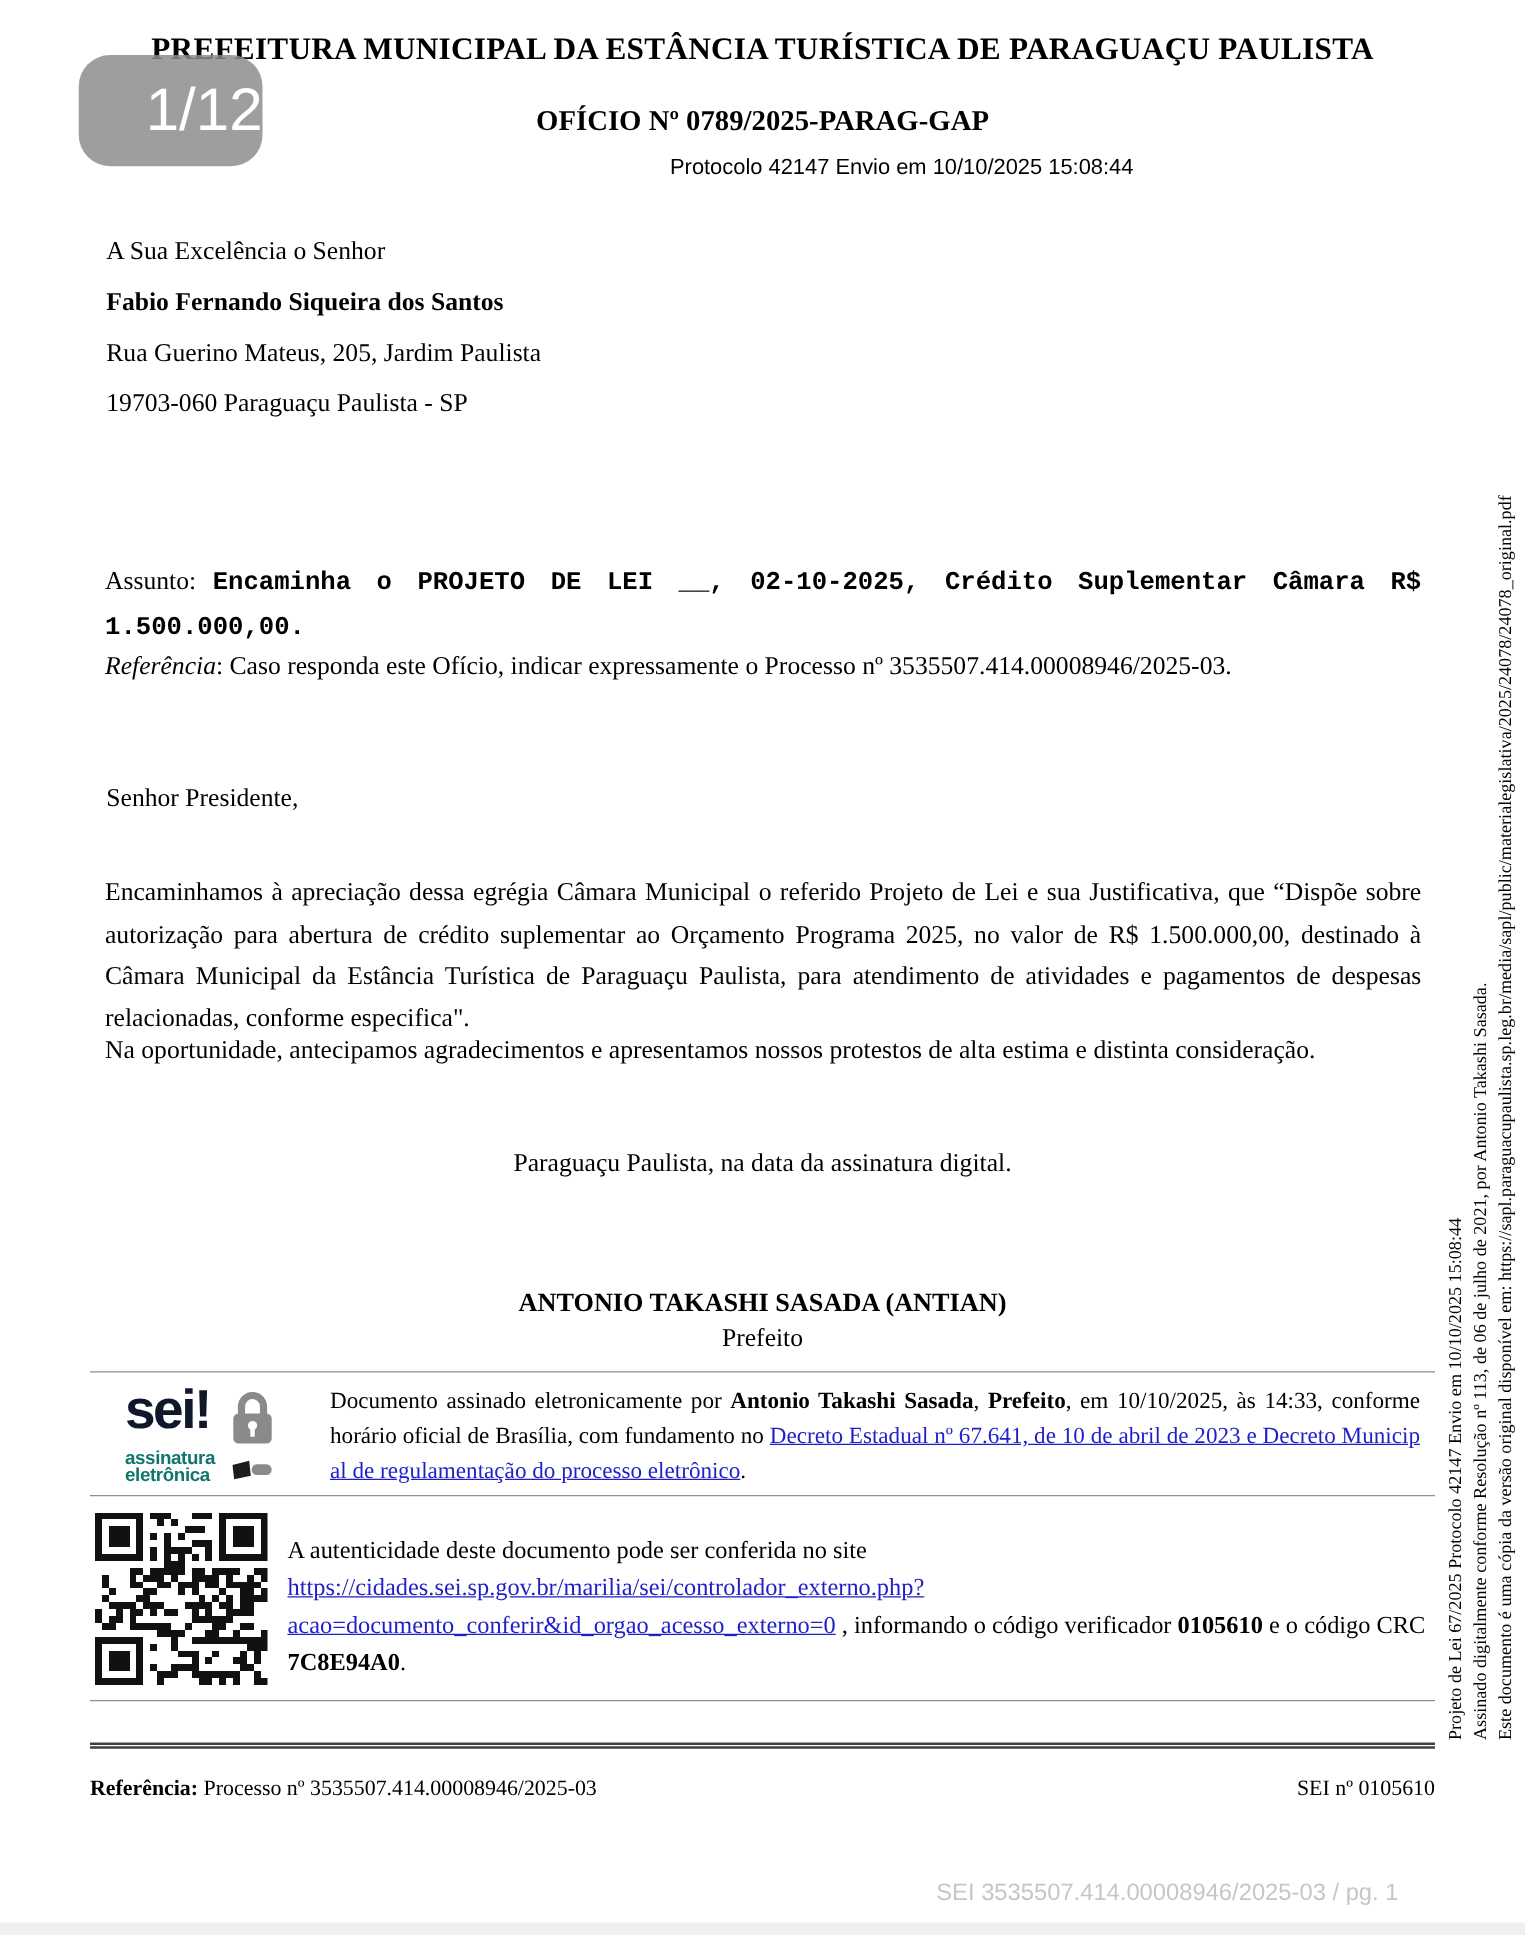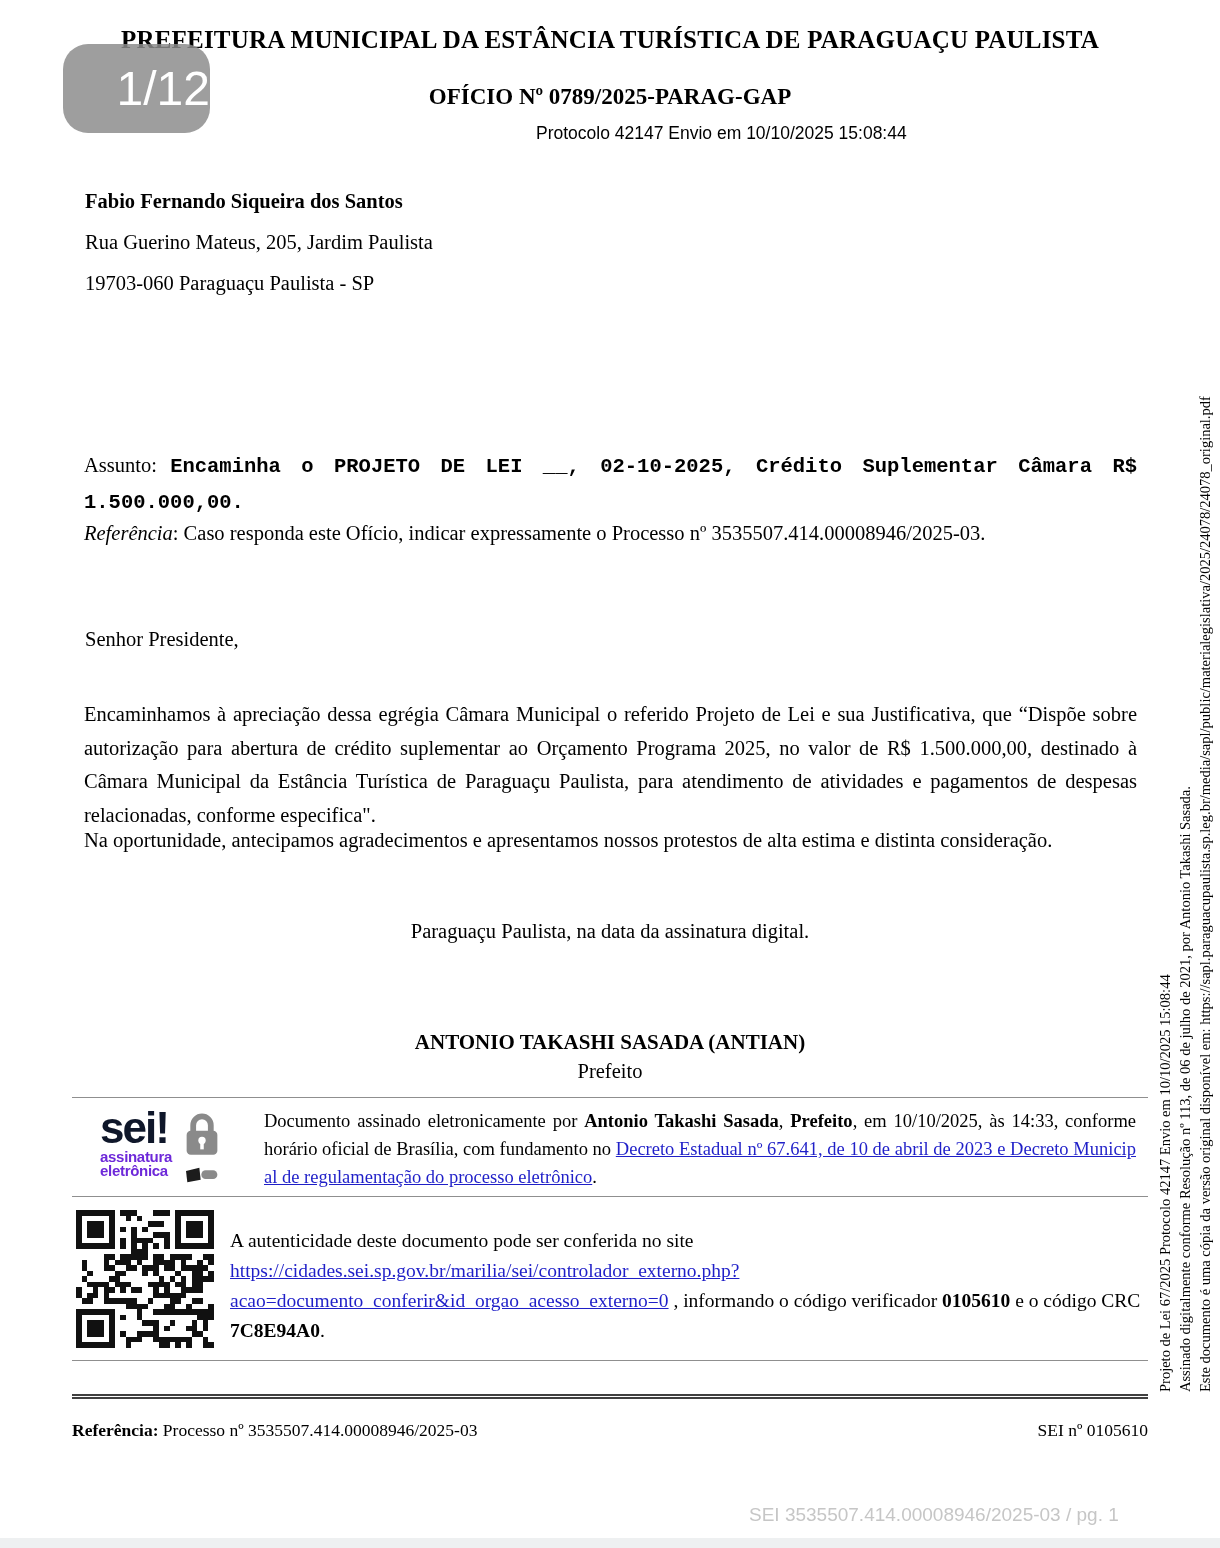--- a/index.html
+++ b/index.html
@@ -39,21 +39,21 @@
   .signer-name{position:absolute;left:0;top:1030px;width:1220px;text-align:center;
                font-size:21px;font-weight:bold;}
   .signer-role{position:absolute;left:0;top:1060px;width:1220px;text-align:center;font-size:20.5px;}
 
   
   .sei-block{position:absolute;left:72px;top:1097px;width:1076px;height:98px;
              border-top:1px solid #8f8f8f;border-bottom:1px solid #8f8f8f;display:flex;}
   .sei-logo{width:188px;padding:10px 0 0 28px;box-sizing:border-box;display:flex;gap:10px;
             font-family:"Liberation Sans","DejaVu Sans",sans-serif;}
   .sei-word{font-size:44px;font-weight:bold;letter-spacing:-2px;line-height:40px;color:#0f172a;}
-  .sei-sub{font-size:15px;font-weight:bold;line-height:14px;letter-spacing:-.3px;color:#6d28d9;margin-top:2px;}
+  .sei-sub{font-size:15px;font-weight:bold;line-height:14px;letter-spacing:-.3px;color:#0f766e;margin-top:12px;}
   .sei-icons{display:flex;flex-direction:column;align-items:center;gap:5px;padding-top:2px;}
   .sei-text{flex:1;font-size:18.5px;line-height:28px;padding:9px 12px 0 4px;text-align:justify;}
   .b{font-weight:bold;}
   a.lnk{color:#1f1fc8;text-decoration:underline;word-break:break-all;}
 
   
   .qr-block{position:absolute;left:72px;top:1205px;width:1076px;height:155px;
             border-bottom:1px solid #8f8f8f;display:flex;}
   .qr-box{width:140px;height:138px;margin:5px 0 0 4px;flex:none;}
   .qr-text{flex:1;font-size:19.5px;line-height:30px;padding:21px 6px 0 14px;}
@@ -84,20 +84,21 @@
     <span>1/12</span>
   </div>
 
   <div class="oficio">OFÍCIO Nº 0789/2025-PARAG-GAP</div>
 
   <div class="projeto-wrap">
     <div class="protocolo">Protocolo 42147 Envio em 10/10/2025 15:08:44</div>
   </div>
 
   <div class="recipient">
+    <div>A Sua Excelência o Senhor</div>
     <div class="b">Fabio Fernando Siqueira dos Santos</div>
     <div>Rua Guerino Mateus, 205, Jardim Paulista</div>
     <div>19703-060 Paraguaçu Paulista - SP</div>
   </div>
 
   <div class="subject"><span>Assunto: </span><span class="b">Encaminha o PROJETO DE LEI __, 02-10-2025, Crédito Suplementar Câmara R$ 1.500.000,00.</span></div>
 
   <div class="reference"><span class="i">Referência</span><span>: Caso responda este Ofício, indicar expressamente o Processo nº 3535507.414.00008946/2025-03.</span></div>
 
   <div class="salutation">Senhor Presidente,</div>

